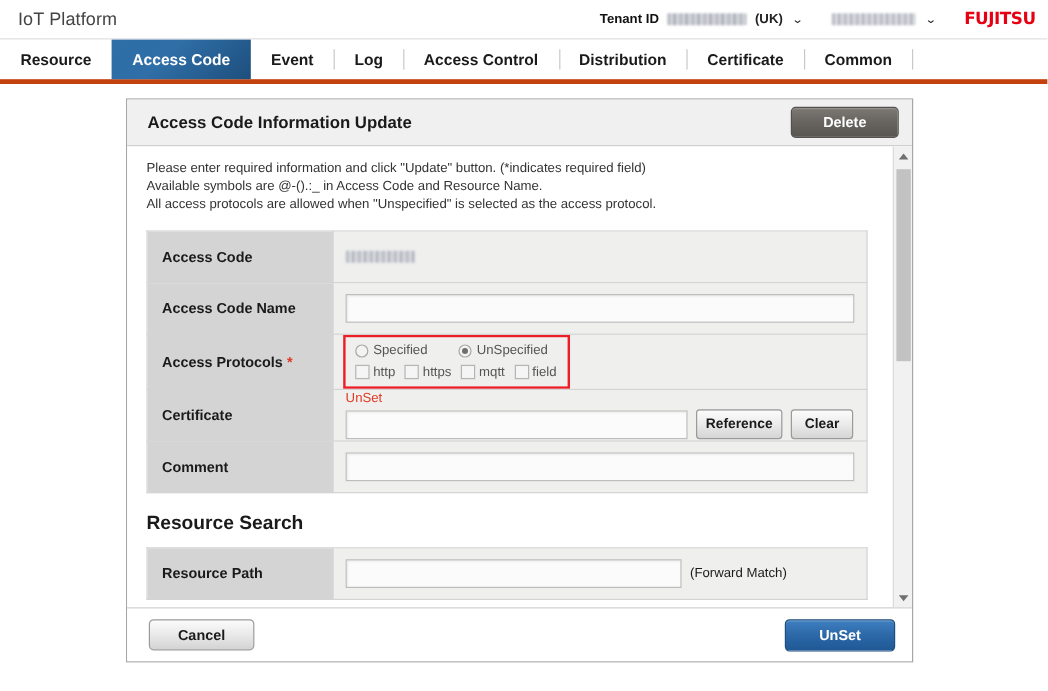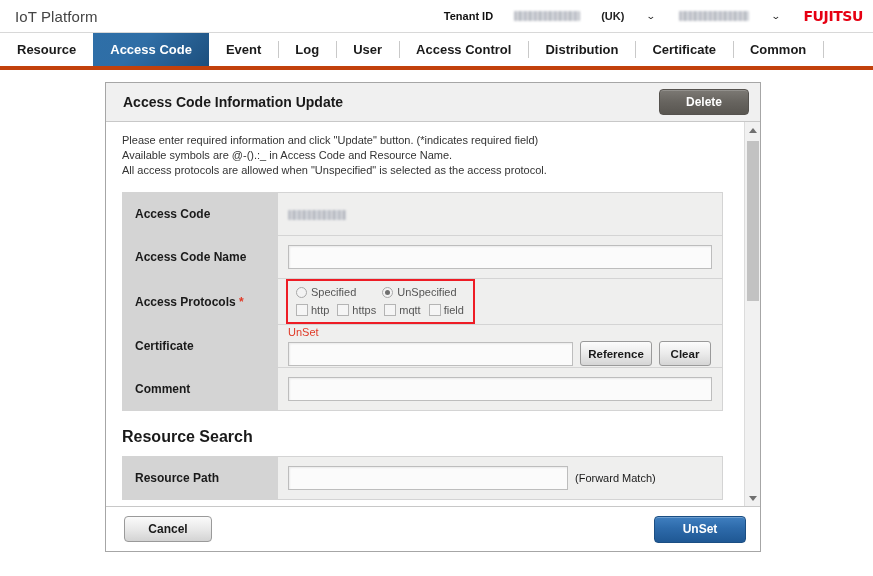--- a/index.html
+++ b/index.html
@@ -28,21 +28,21 @@
   }
   .topbar-right {
     margin-left: auto;
     display: flex;
     align-items: center;
     gap: 24px;
     padding-right: 10px;
     font-size: 11px;
     color: #222;
   }
-  .tenant-wrap { display: flex; align-items: center; gap: 21px; }
+  .tenant-wrap { display: flex; align-items: center; gap: 7px; }
   .tenant-label { font-weight: bold; font-size: 11px; color: #111; }
   .redact {
     display: inline-block;
     height: 10px;
     background: repeating-linear-gradient(90deg,
       #b9bcc4 0px, #b9bcc4 3px,
       #d6d8dc 3px, #d6d8dc 5px,
       #a9adb6 5px, #a9adb6 7px,
       #cfd2d8 7px, #cfd2d8 10px);
     filter: blur(1.1px);
@@ -337,23 +337,20 @@
   <div class="nav-item active">
       <span>Access Code</span>
     </div>
   <div class="nav-item">
       <span>Event</span>
     </div>
   <div class="nav-item">
       <span>Log</span>
     </div>
   <div class="nav-item">
-      <span>User</span>
-    </div>
-  <div class="nav-item">
       <span>Access Control</span>
     </div>
   <div class="nav-item">
       <span>Distribution</span>
     </div>
   <div class="nav-item">
       <span>Certificate</span>
     </div>
   <div class="nav-item">
       <span>Common</span>

